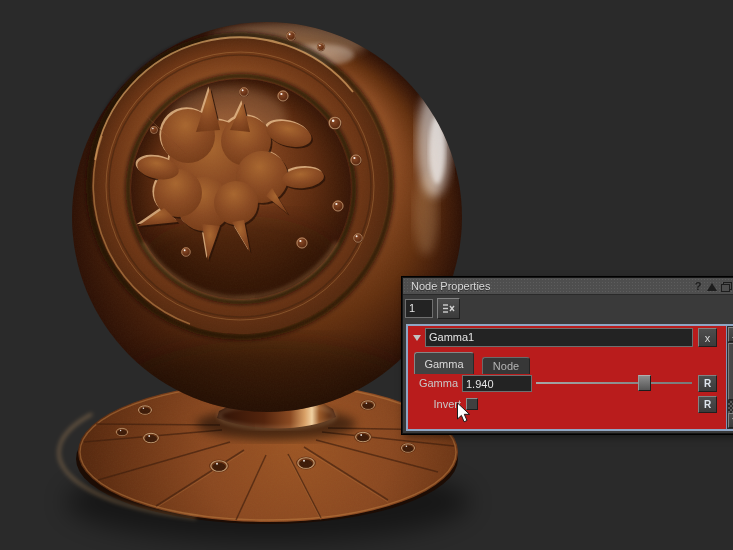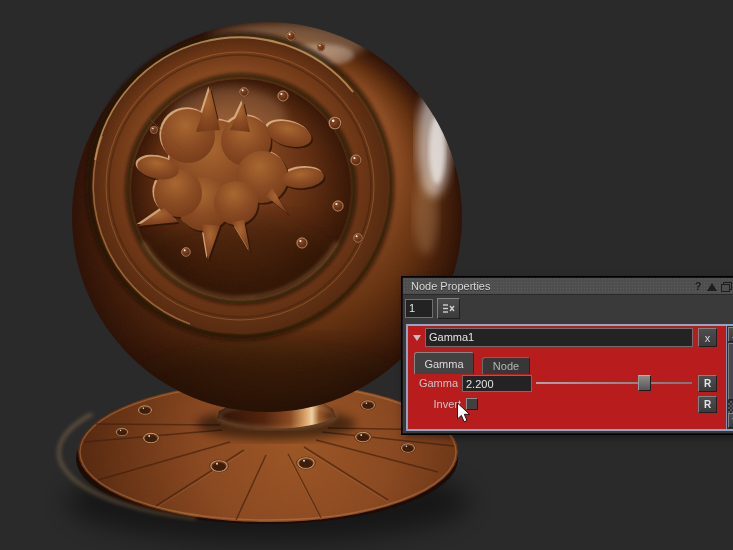--- a/index.html
+++ b/index.html
@@ -311,21 +311,21 @@
       <div class="disclosure">
           <div class="tri-down"></div>
         </div>
       <div class="field name-field">Gamma1</div>
       <div class="btn xbtn">x</div>
 
       <div class="tab active">Gamma</div>
       <div class="tab inactive">Node</div>
 
       <div class="row-label g-label">Gamma</div>
-      <div class="field g-field">2.200</div>
+      <div class="field g-field">1.940</div>
       <div class="slider-track"></div>
       <div class="slider-handle"></div>
       <div class="btn rbtn r1">R</div>
 
       <div class="row-label i-label">Invert</div>
       <div class="checkbox"></div>
       <div class="btn rbtn r2">R</div>
 
       <div class="scrollbar">
         <div class="btn sc-btn sc-up">

